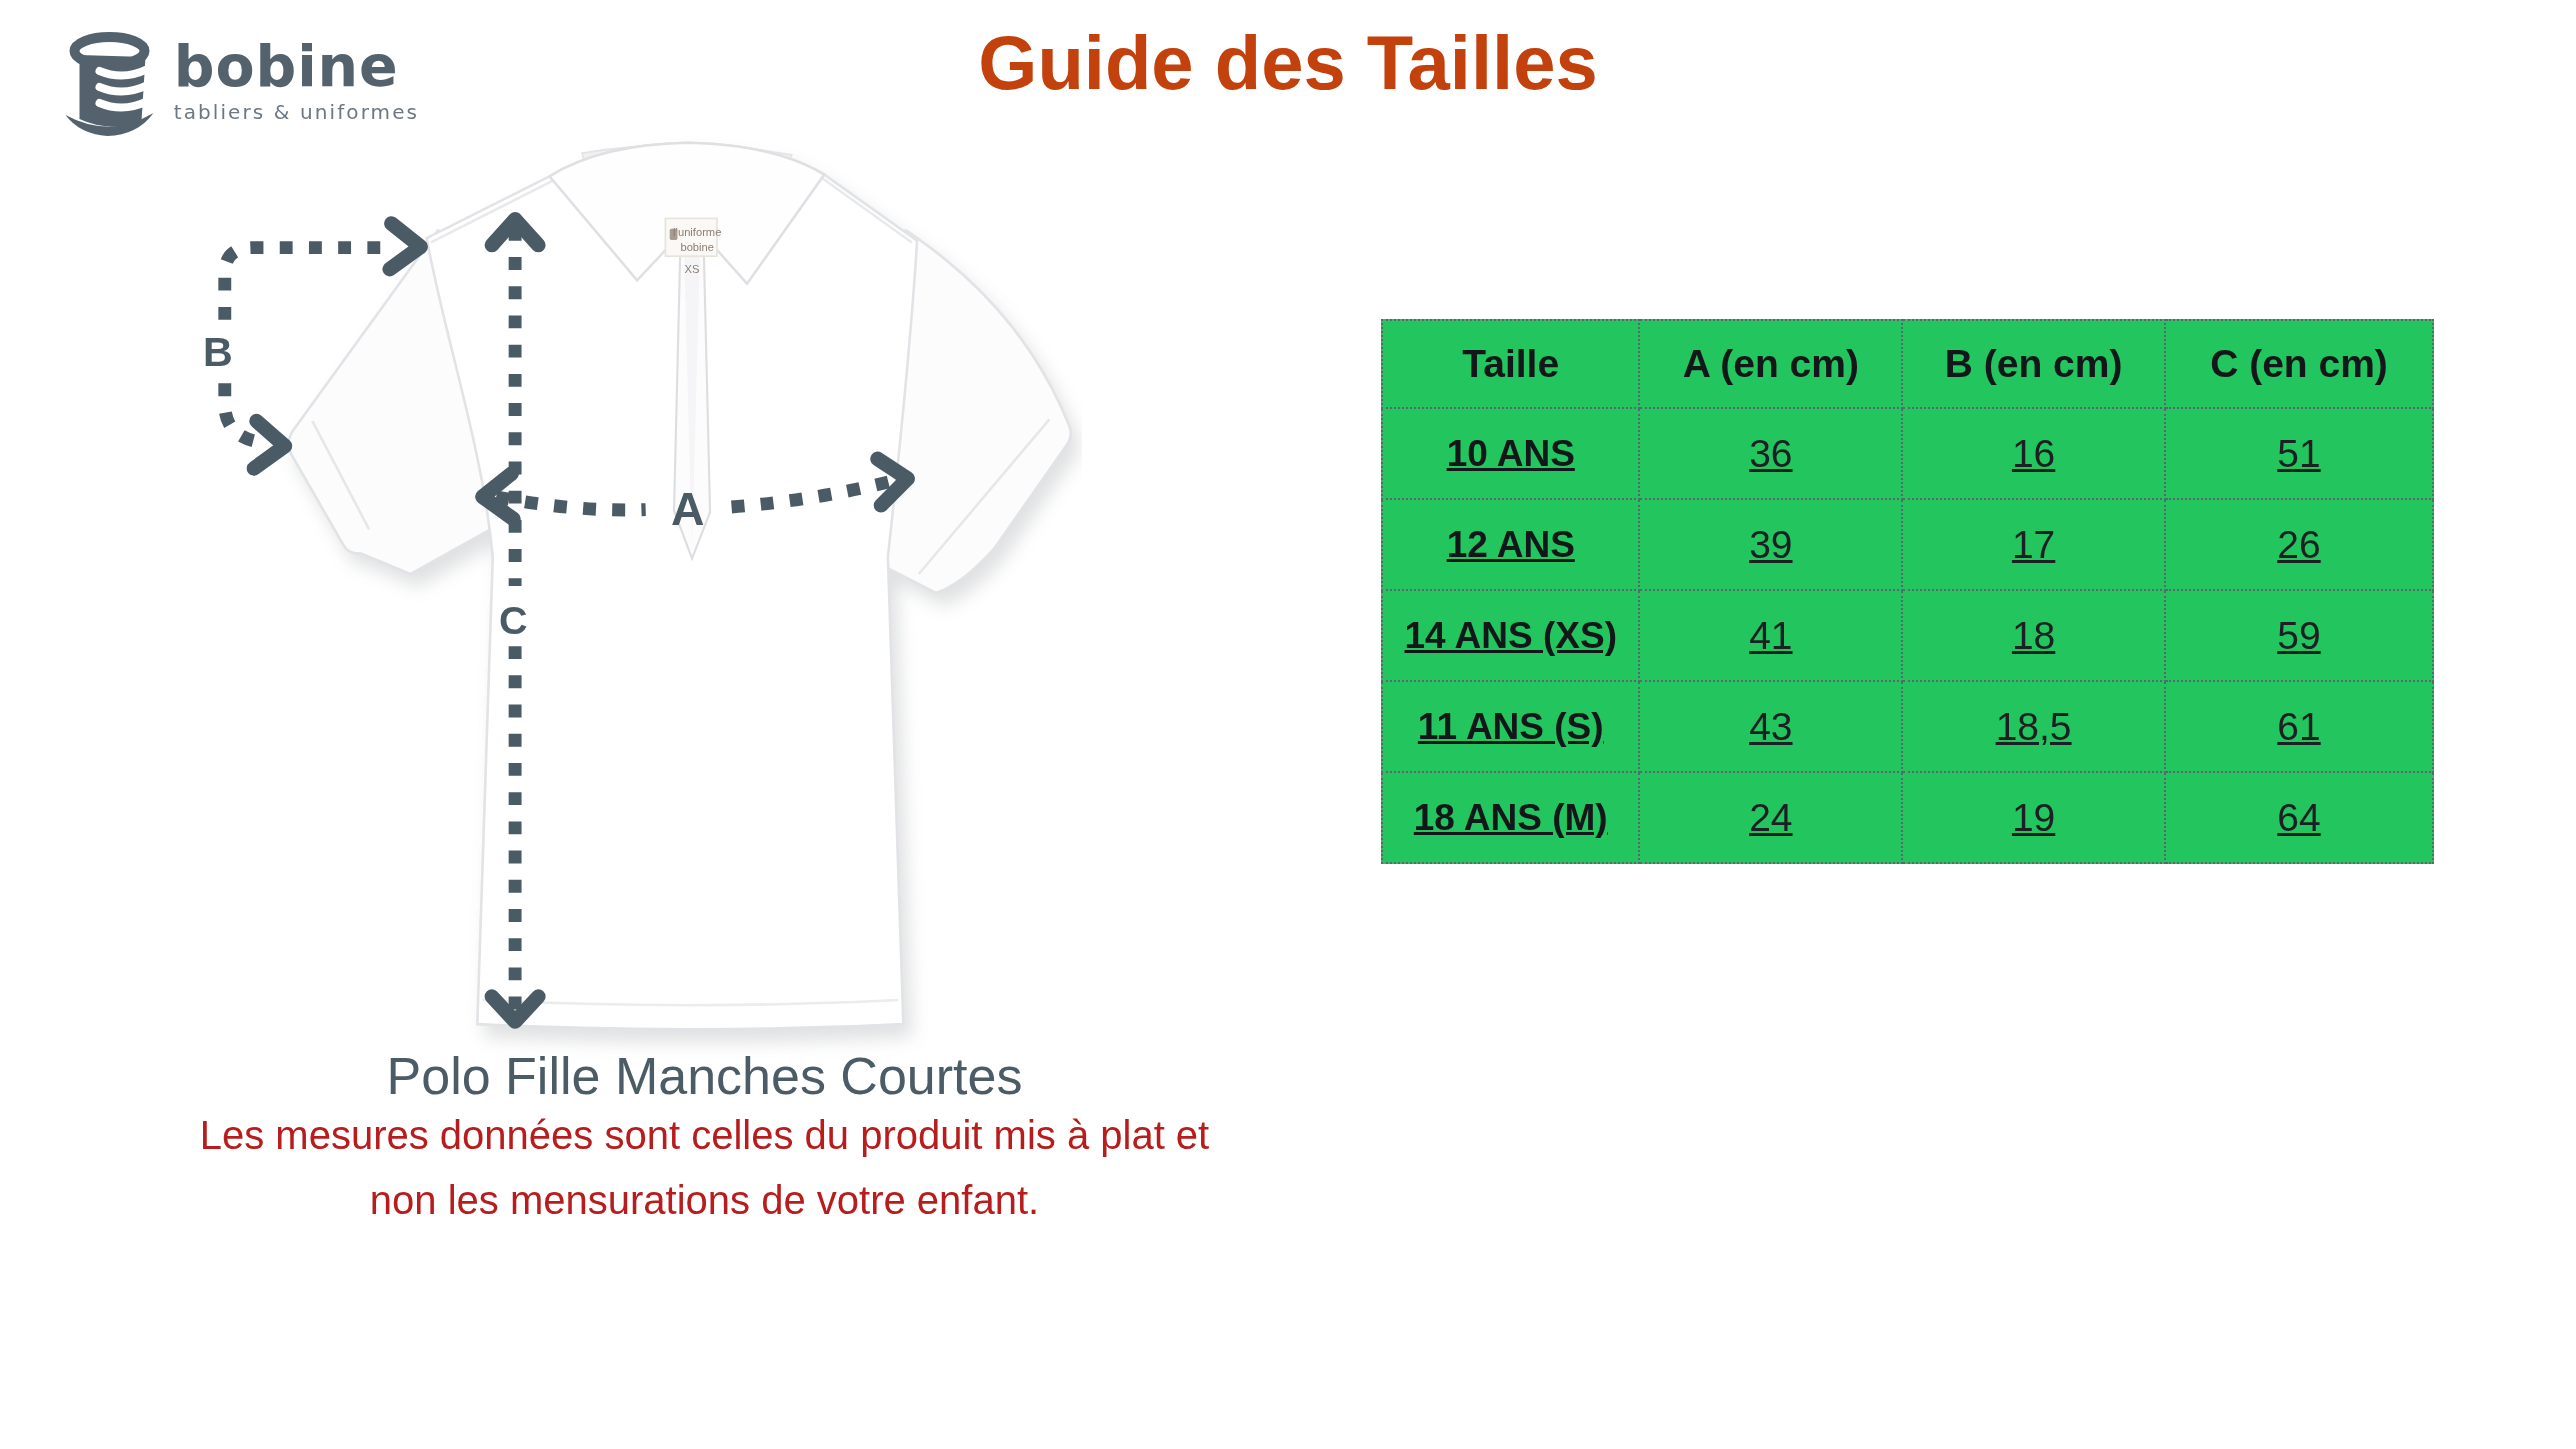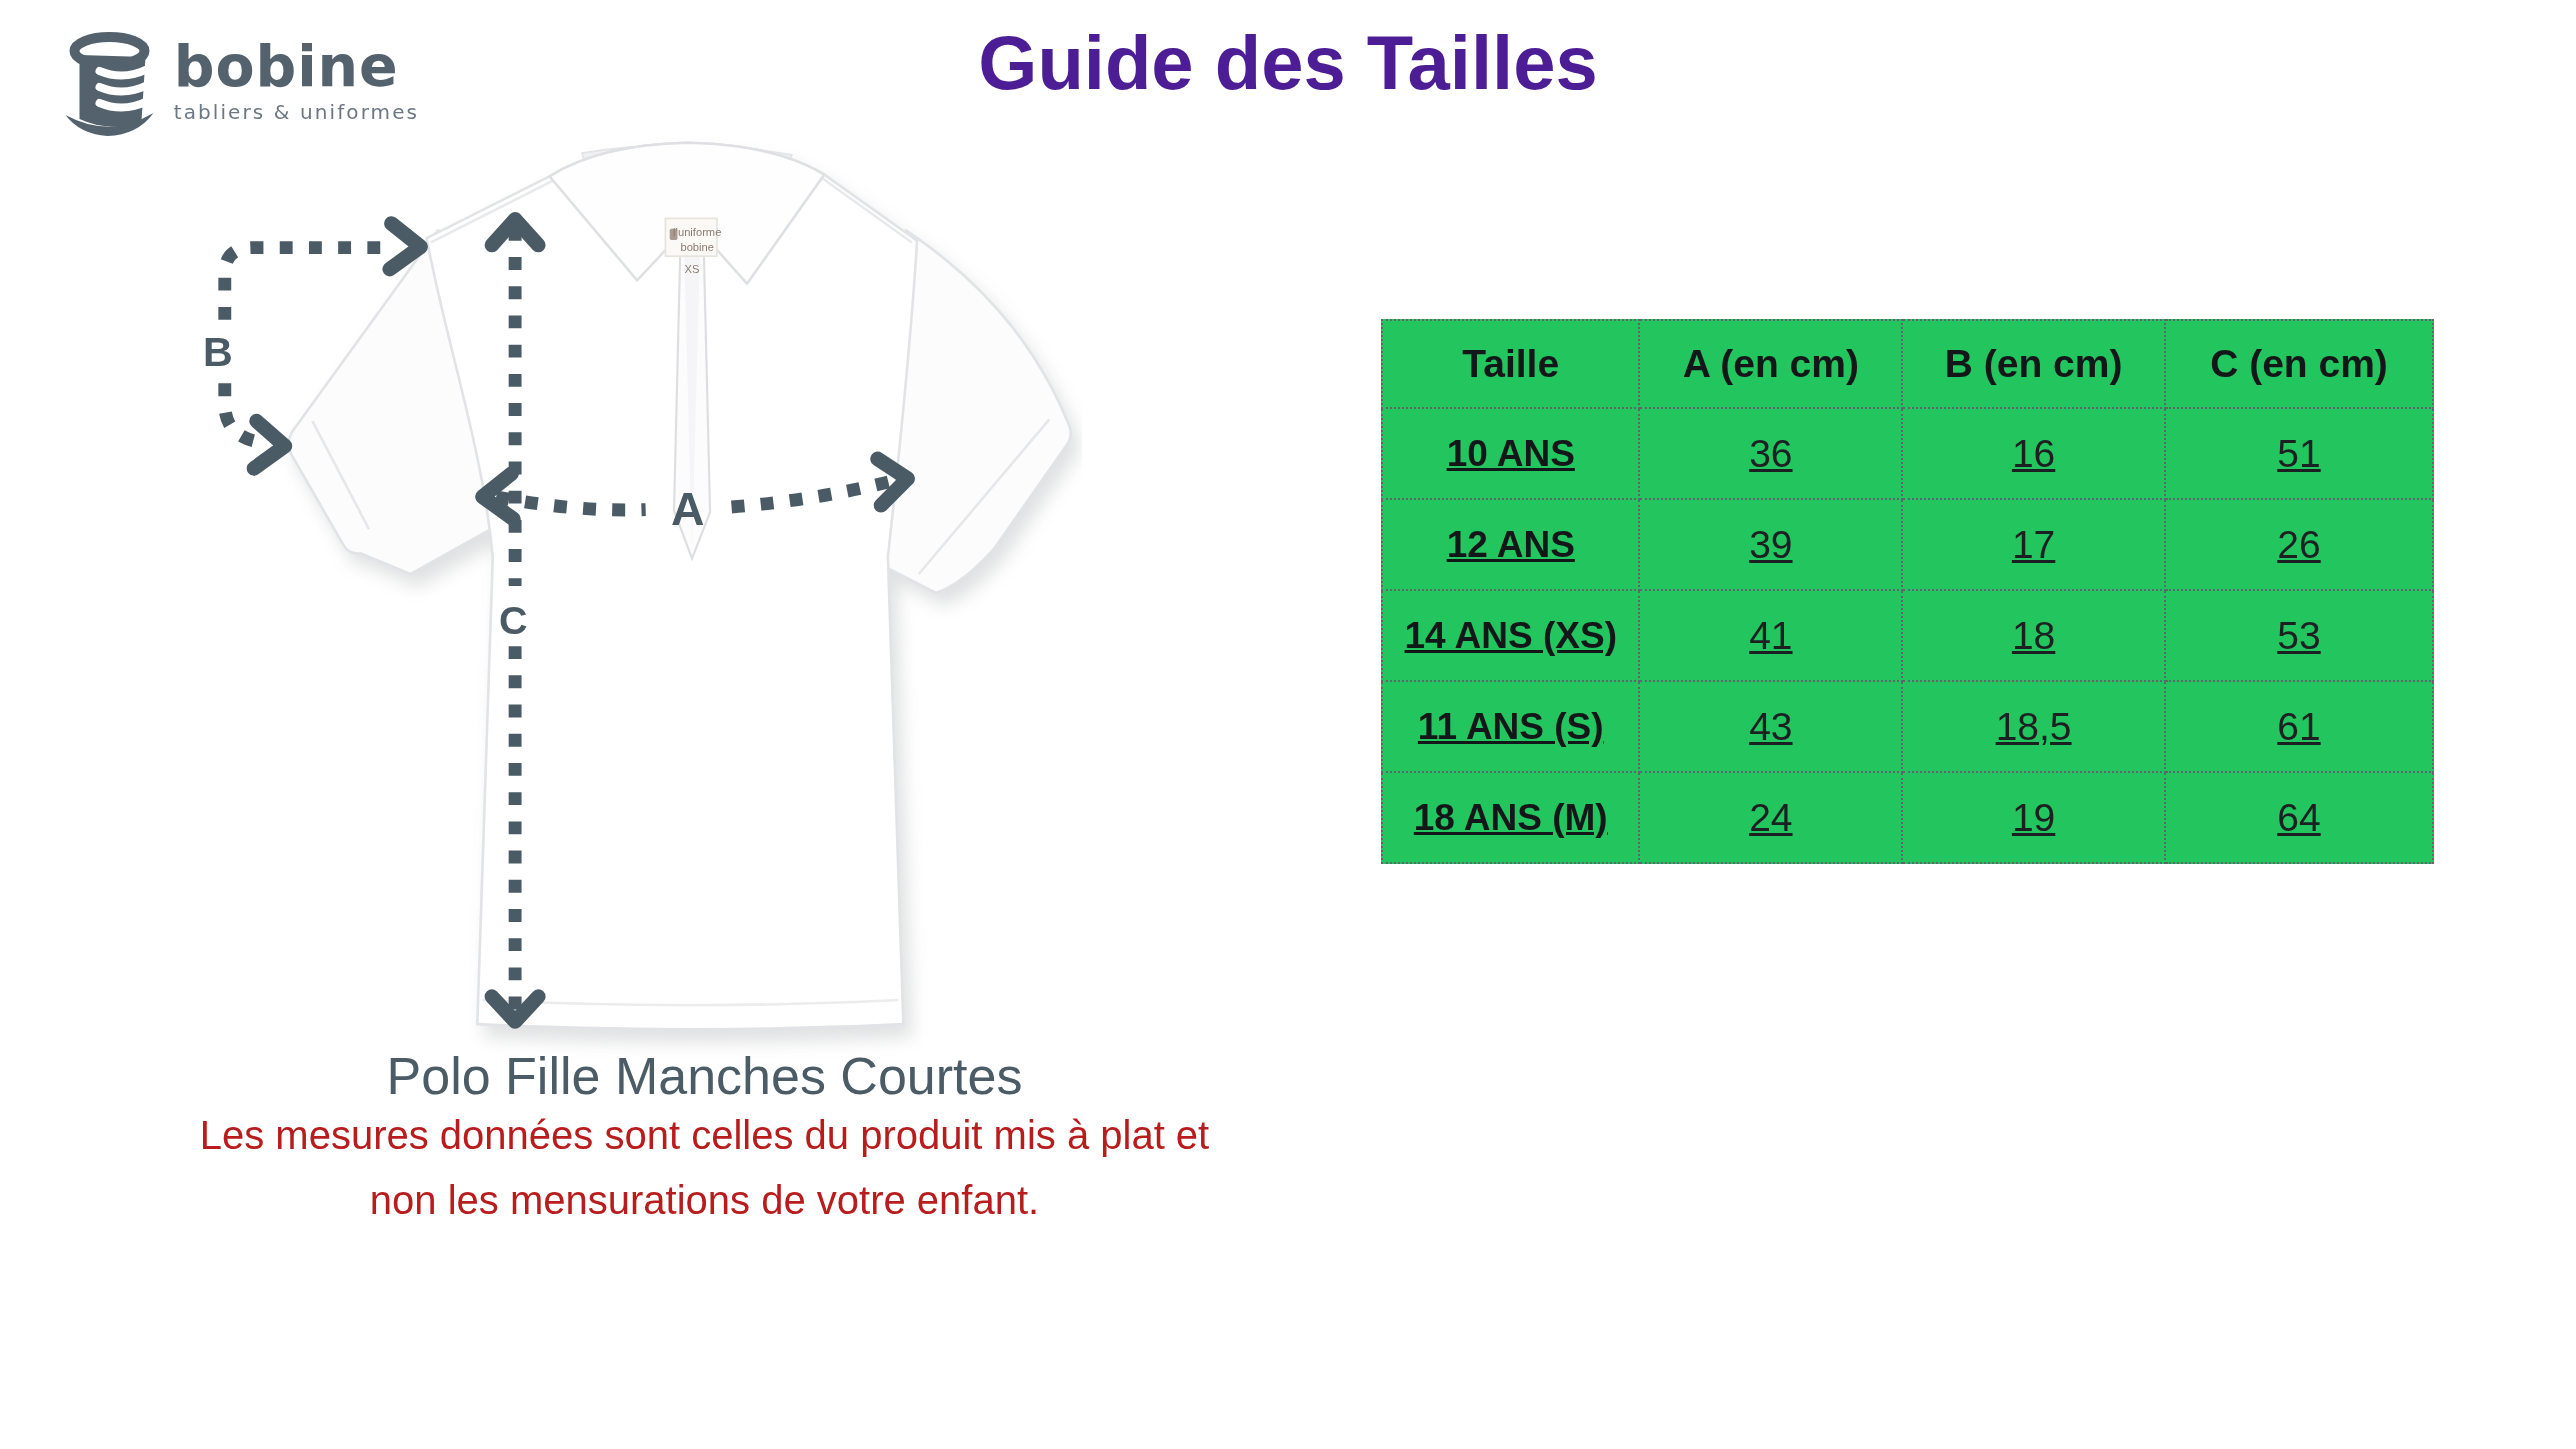--- a/index.html
+++ b/index.html
@@ -14,21 +14,21 @@
   .brand-name{
     font-family:"DejaVu Sans",sans-serif;font-weight:bold;font-size:57px;line-height:57px;
     color:#53626d;letter-spacing:0.9px;
   }
   .brand-tagline{
     font-family:"DejaVu Sans",sans-serif;font-size:20px;color:#6b7883;
     letter-spacing:2.1px;margin-top:5.2px;
   }
   .page-title{
     position:absolute;left:0;top:19px;width:100%;margin:0;text-align:center;
-    font-size:76px;font-weight:bold;color:#4c1d95;letter-spacing:0px;
+    font-size:76px;font-weight:bold;color:#c2410c;letter-spacing:0px;
   }
   
   .figure{position:absolute;left:120px;top:129px;width:962px;height:945px;}
   .shirt{filter:drop-shadow(9px 14px 10px rgba(60,68,75,0.16));}
   .dot{stroke:#4b5b66;stroke-width:15;fill:none;stroke-dasharray:15 19;stroke-linecap:butt;}
   .head{stroke:#4b5b66;stroke-width:17;fill:none;stroke-linecap:round;stroke-linejoin:round;}
   .lbl{font-family:"Liberation Sans",sans-serif;font-weight:bold;fill:#4b5b66;text-anchor:middle;}
   .tagtxt{font-family:"Liberation Sans",sans-serif;fill:#8c7b71;text-anchor:middle;}
   
   .caption{
@@ -173,21 +173,21 @@
       <tr>
         <td class="rowlabel">12 ANS</td>
         <td class="val">39</td>
         <td class="val">17</td>
         <td class="val">26</td>
       </tr>
       <tr>
         <td class="rowlabel">14 ANS (XS)</td>
         <td class="val">41</td>
         <td class="val">18</td>
-        <td class="val">53</td>
+        <td class="val">59</td>
       </tr>
       <tr>
         <td class="rowlabel">11 ANS (S)</td>
         <td class="val">43</td>
         <td class="val">18,5</td>
         <td class="val">61</td>
       </tr>
       <tr>
         <td class="rowlabel">18 ANS (M)</td>
         <td class="val">24</td>

